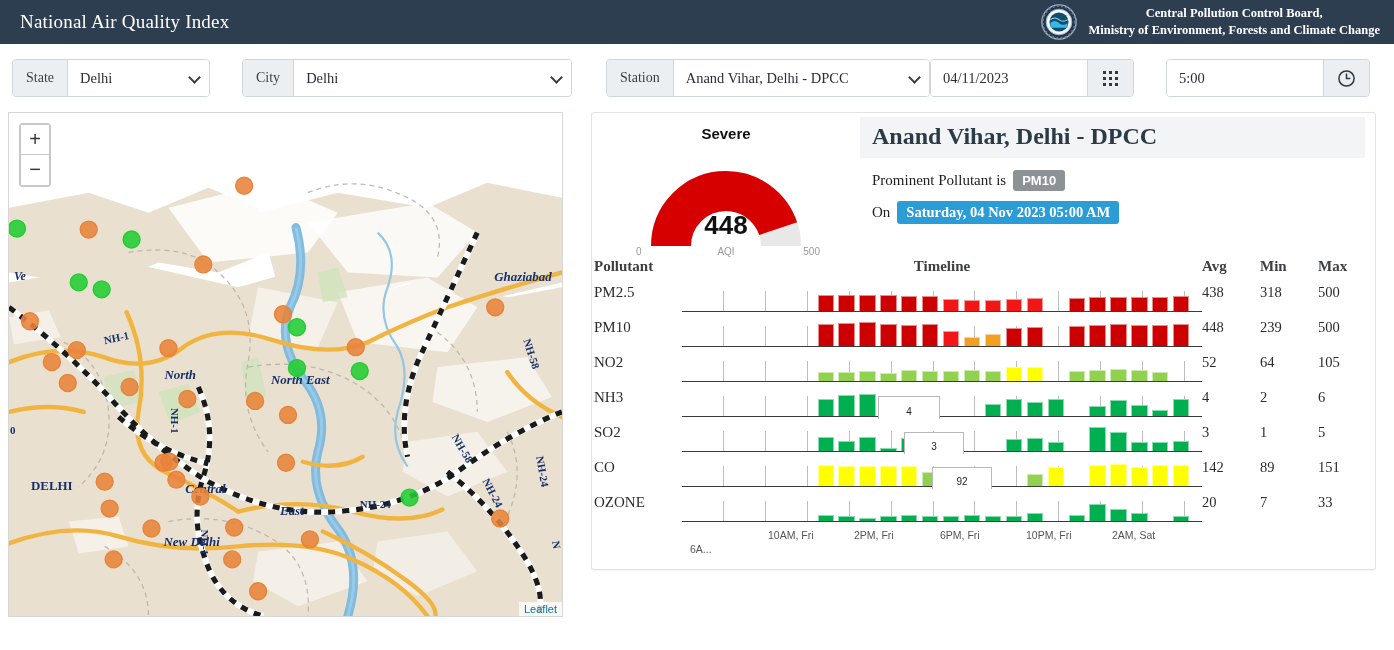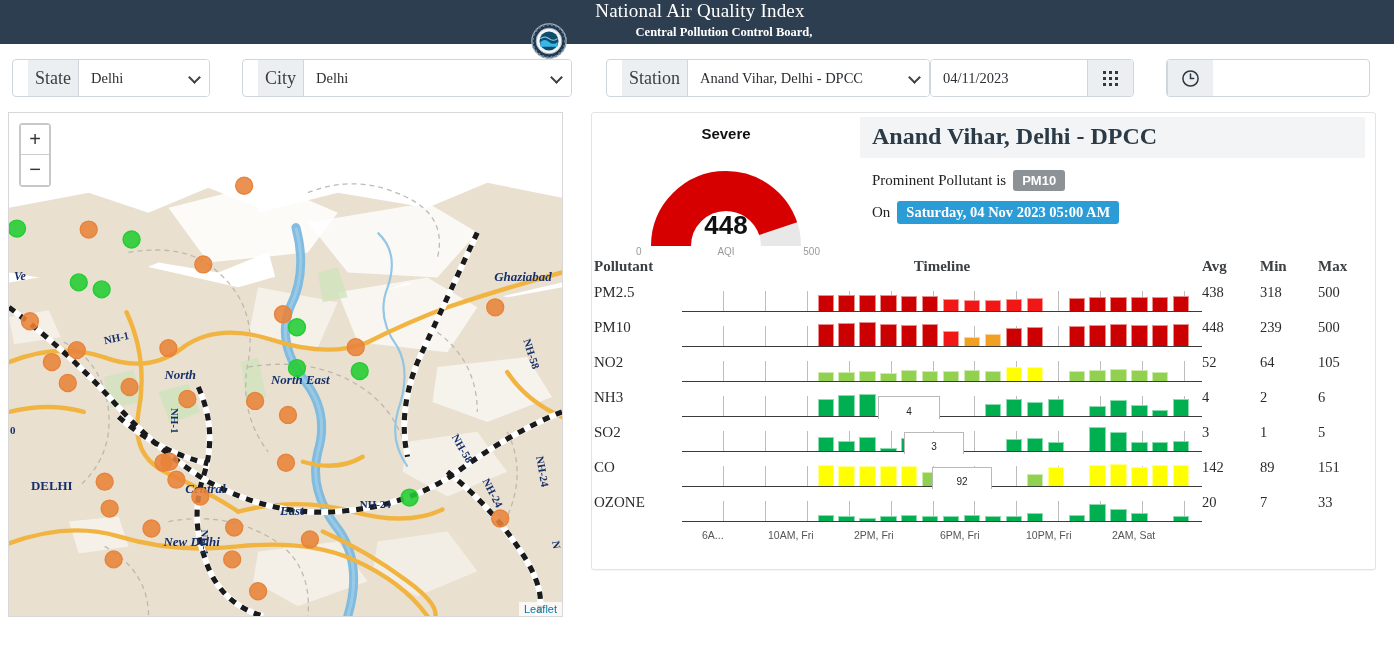--- a/index.html
+++ b/index.html
@@ -13,21 +13,20 @@
 
   
   .topbar {
     height: 44px;
     background: #2c3e50;
     display: flex;
     align-items: center;
     justify-content: space-between;
     padding: 0 14px 0 20px;
     color: #ffffff;
-    flex-direction: column;
   }
   .topbar-title { font-size: 19px; letter-spacing: .2px; }
   .brand { display: flex; align-items: center; gap: 10px; text-align: center; }
   .brand-logo { width: 38px; height: 38px; flex: 0 0 38px; }
   .brand-lines { font-size: 12.5px; font-weight: bold; line-height: 1.35; }
 
   
   .filterbar {
     height: 68px;
     display: flex;
@@ -42,24 +41,23 @@
     height: 38px;
     border: 1px solid #cfd6dd;
     border-radius: 4px;
     overflow: hidden;
     background: #fff;
   }
   .fgroup .lbl {
     background: #eceff1;
     border-right: 1px solid #cfd6dd;
     display: flex; align-items: center;
-    padding: 0 7px;
-    font-size: 18px; color: #3a3f44;
+    padding: 0 13px;
+    font-size: 14px; color: #3a3f44;
     white-space: nowrap;
-    margin-left: 15px;
   }
   .fselect {
     position: relative;
     display: flex; align-items: center;
     padding: 0 30px 0 12px;
     font-size: 14.5px; color: #2a2f34;
     white-space: nowrap;
     background: #fff;
   }
   .caret {
@@ -343,20 +341,21 @@
             <rect x="13" y="7" width="3" height="3"></rect>
           <rect x="1" y="13" width="3" height="3"></rect>
             <rect x="7" y="13" width="3" height="3"></rect>
             <rect x="13" y="13" width="3" height="3"></rect>
         </g>
       </svg>
     </div>
   </div>
 
   <div class="fgroup sp-time">
+    <div class="ftext grow-val">5:00</div>
     <div class="fbtn">
       <svg width="19" height="19" viewBox="0 0 20 20">
         <circle cx="10" cy="10" r="8" fill="none" stroke="#2f3a44" stroke-width="1.6"></circle>
         <path d="M10 5.2 V10 H13.4" fill="none" stroke="#2f3a44" stroke-width="1.6" stroke-linecap="round"></path>
       </svg>
     </div>
   </div>
 
 </div>
 
@@ -818,21 +817,21 @@
               </div>
             </div>
             <div class="c-avg">20</div>
             <div class="c-min">7</div>
             <div class="c-max">33</div>
           </div>
         </div>
       <div class="axis">
         <div class="c-poll"></div>
         <div class="c-time" id="axis-labels">
-            <div class="axlbl" style="left: 20px;">6A...</div>
+            <div class="axlbl" style="left: 8px; margin-top: 14px;">6A...</div>
             <div class="axlbl" style="left: 86px;">10AM, Fri</div>
             <div class="axlbl" style="left: 172px;">2PM, Fri</div>
             <div class="axlbl" style="left: 258px;">6PM, Fri</div>
             <div class="axlbl" style="left: 344px;">10PM, Fri</div>
             <div class="axlbl" style="left: 430px;">2AM, Sat</div>
           </div>
         <div class="c-avg"></div>
         <div class="c-min"></div>
         <div class="c-max"></div>
       </div>

